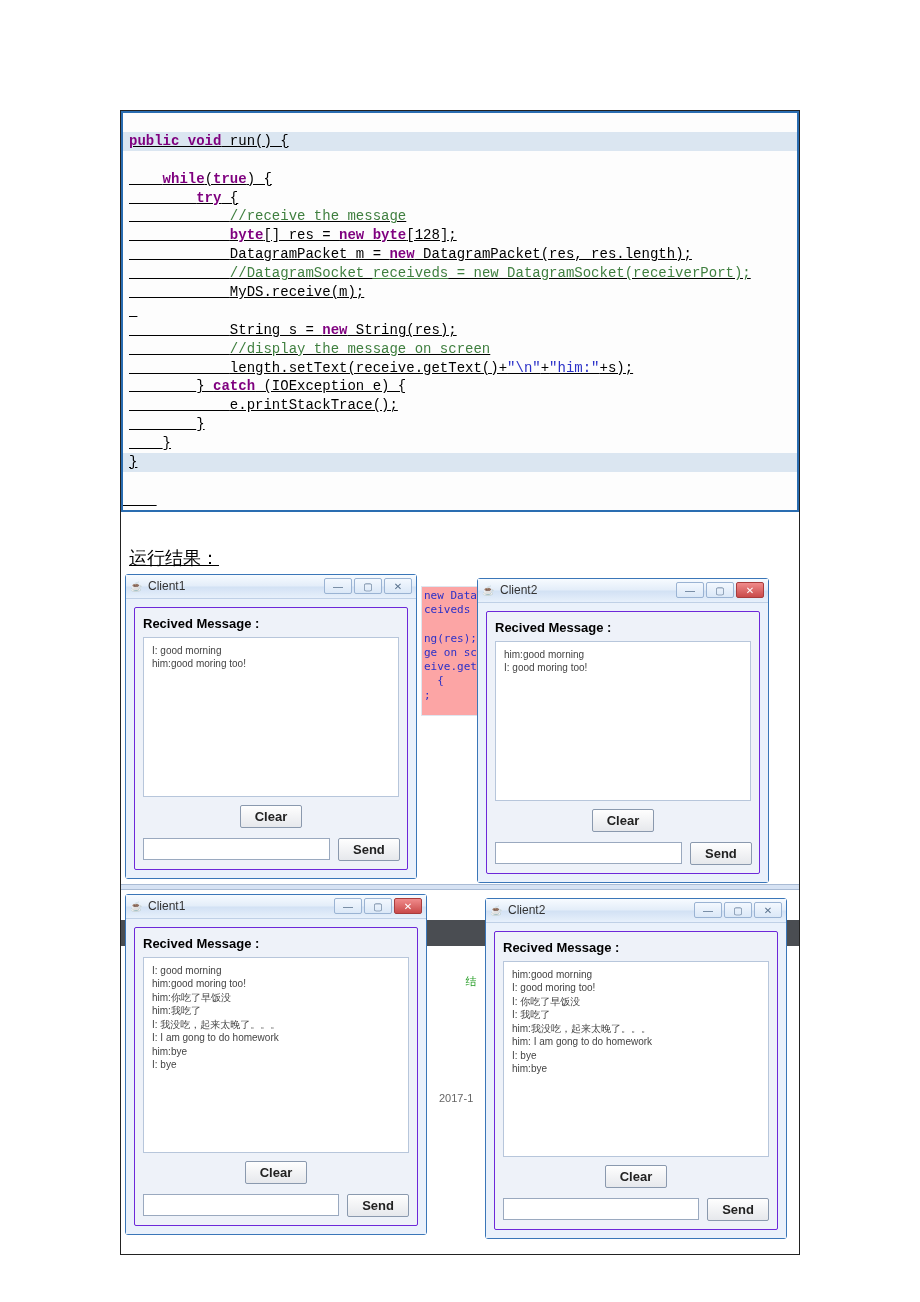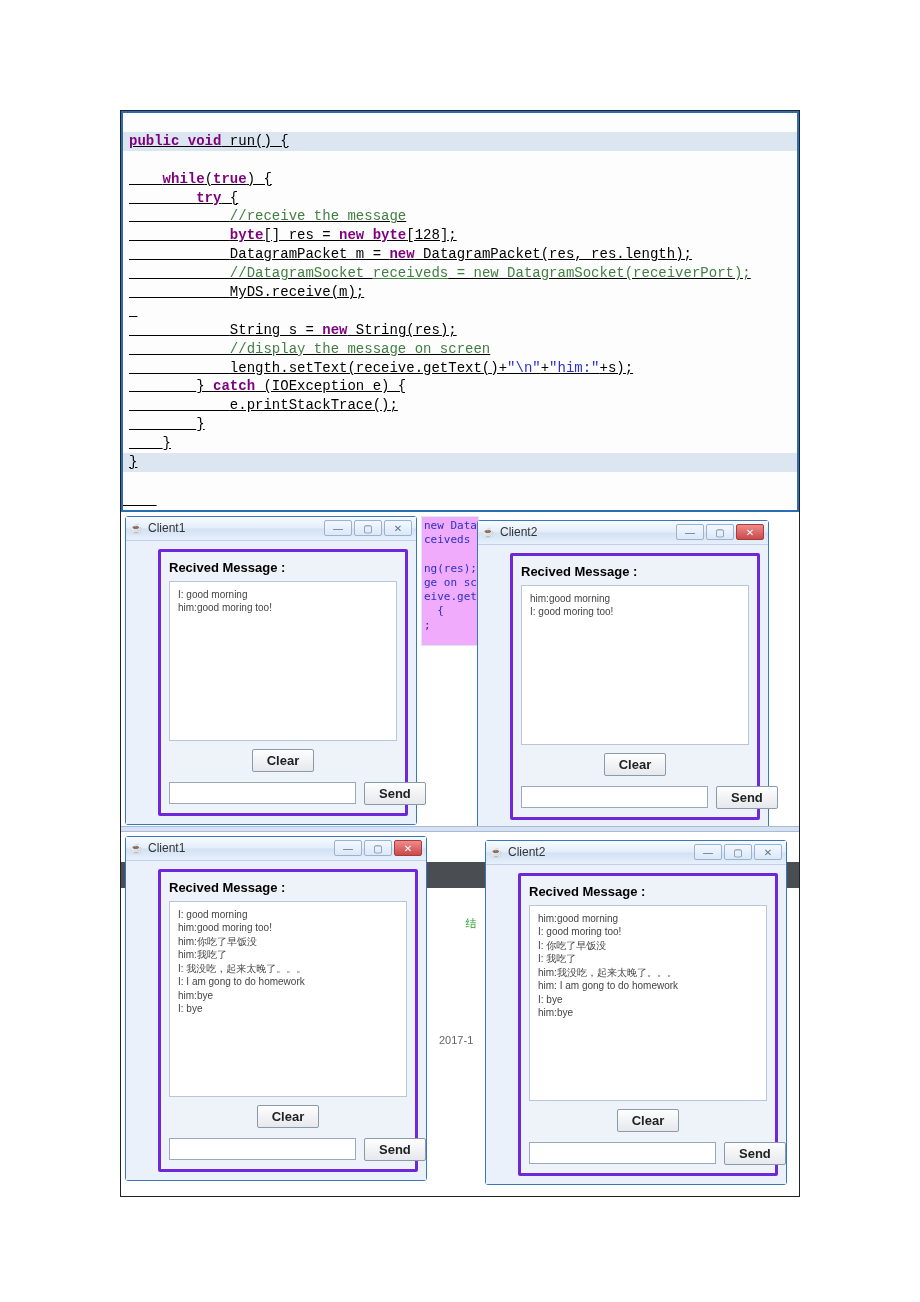--- a/index.html
+++ b/index.html
@@ -84,26 +84,25 @@
     display: inline-flex; align-items: center; justify-content: center;
     font-size: 10px; color: #59728e; margin-left: 2px;
   }
   .wbtn.close { background: linear-gradient(#f08b8b,#c94a4a); color: #fff; border-color: #a83c3c; }
   .wbtn.close2 { background: linear-gradient(#f3f8fe,#dbe8f7); color:#59728e; }
   .client-body {
     padding: 8px;
     background: #eaf1fb;
   }
   .panel-border {
-    border: 3px solid #6d28d9;
+    border: 1px solid #6d28d9;
     border-radius: 2px;
     padding: 8px;
     background: #eef2f9;
     position: relative;
-    margin-left: 24px;
   }
   .panel-label {
     font-weight: bold;
     font-size: 13px;
     margin-bottom: 6px;
   }
   .msgbox {
     background: #fff;
     border: 1px solid #b7c6db;
     height: 160px;
@@ -139,29 +138,29 @@
     position: relative;
     height: 310px;
   }
   .stage2 {
     position: relative;
     height: 330px;
     margin-top: 4px;
   }
   .bg-code-strip {
     position: absolute;
-    left: 300px; top: 4px;
+    left: 300px; top: 16px;
     width: 58px; height: 130px;
     font-family: Consolas, monospace;
     font-size: 11px;
     color: #2a30c8;
     line-height: 1.3;
     overflow: hidden;
     white-space: pre;
-    background: #f0abfc;
+    background: #fca5a5;
     border: 1px solid #dfe6ef;
     padding: 2px;
   }
   .bg-strip2 {
     position: absolute;
     left: 320px; top: 90px;
     width: 60px;
     font-size: 11px;
     color: #2ca02c;
     text-align: center;
@@ -210,20 +209,21 @@
 <span class="codeline">            <span>String s = </span><span class="kw">new</span><span> String(res);</span></span>
 <span class="codeline">            <span class="cm">//display the message on screen</span></span>
 <span class="codeline">            <span>length.setText(receive.getText()+</span><span class="str">"\n"</span><span>+</span><span class="str">"him:"</span><span>+s);</span></span>
 <span class="codeline">        <span>} </span><span class="kw">catch</span><span> (IOException e) {</span></span>
 <span class="codeline">            <span>e.printStackTrace();</span></span>
 <span class="codeline">        <span>}</span></span>
 <span class="codeline">    <span>}</span></span>
 <span class="codeline hl"><span>}</span></span>
     </div>
 
+    <div class="section-label">运行结果：</div>
 
     <div class="stage">
       <div class="bg-code-strip">new Data
 ceiveds
 
 ng(res);
 ge on sc
 eive.get
   {
 ;</div>

